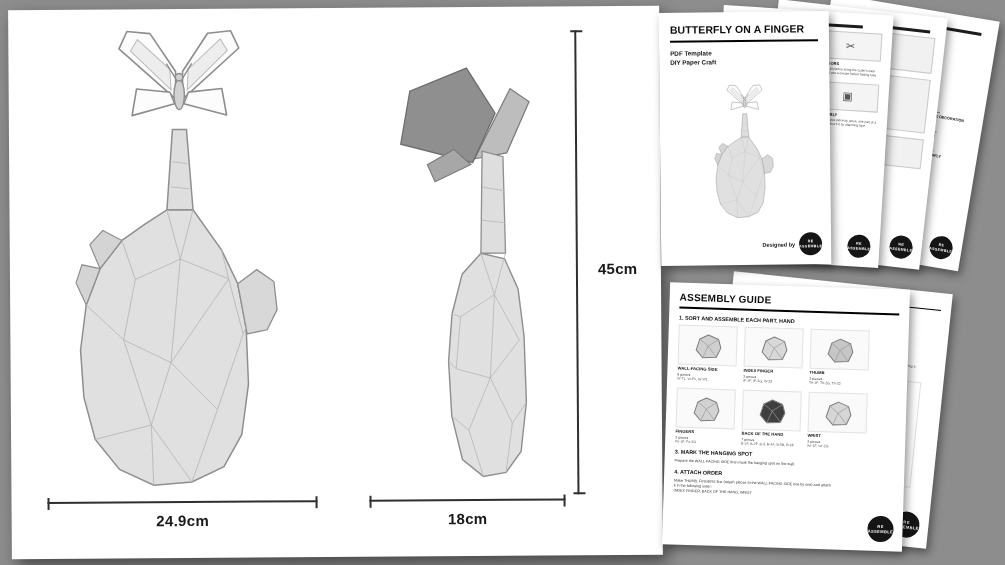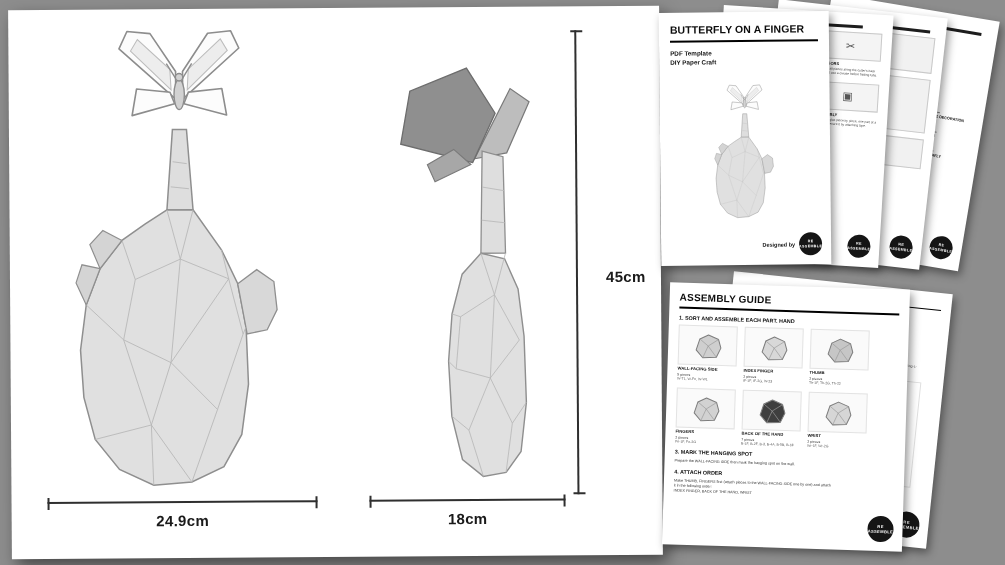--- a/index.html
+++ b/index.html
@@ -32,21 +32,21 @@
   .dim-line-h::after{right:0;}
   .dim-label{font-weight:700;font-size:15px;color:#1a1a1a;letter-spacing:.3px;text-align:center;margin-top:9px;}
 
   .v-dim{position:absolute;left:566px;top:24px;height:464px;}
   .dim-line-v{width:0;height:100%;border-left:2px solid #2f2f2f;position:relative;}
   .dim-line-v::before,.dim-line-v::after{
     content:"";position:absolute;left:-6px;width:12px;height:2px;background:#2f2f2f;
   }
   .dim-line-v::before{top:0;}
   .dim-line-v::after{bottom:0;}
-  .v-dim .dim-label{position:absolute;left:14px;top:222px;margin:16px;white-space:nowrap;}
+  .v-dim .dim-label{position:absolute;left:14px;top:222px;margin:8px;white-space:nowrap;}
 
   
   .page{
     position:absolute;background:#ffffff;box-sizing:border-box;
     box-shadow:3px 4px 9px rgba(0,0,0,.42);
   }
   .brand-circle{
     border-radius:50%;background:#151515;color:#fff;
     display:flex;flex-direction:column;align-items:center;justify-content:center;
     font-weight:700;line-height:1.35;letter-spacing:.4px;text-align:center;

